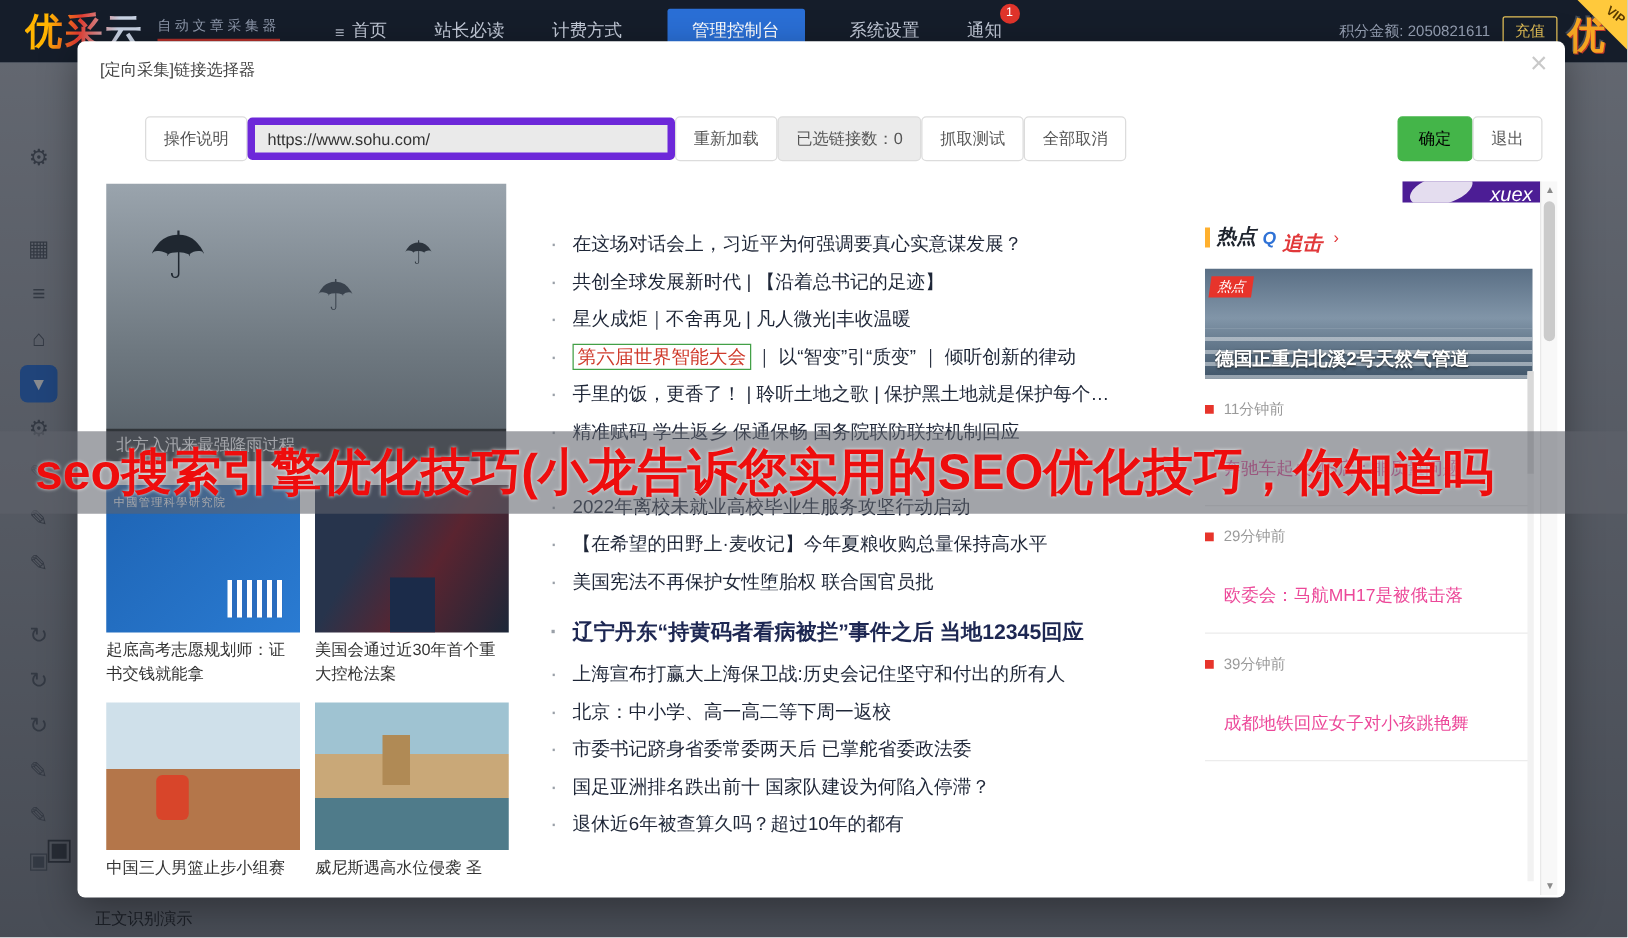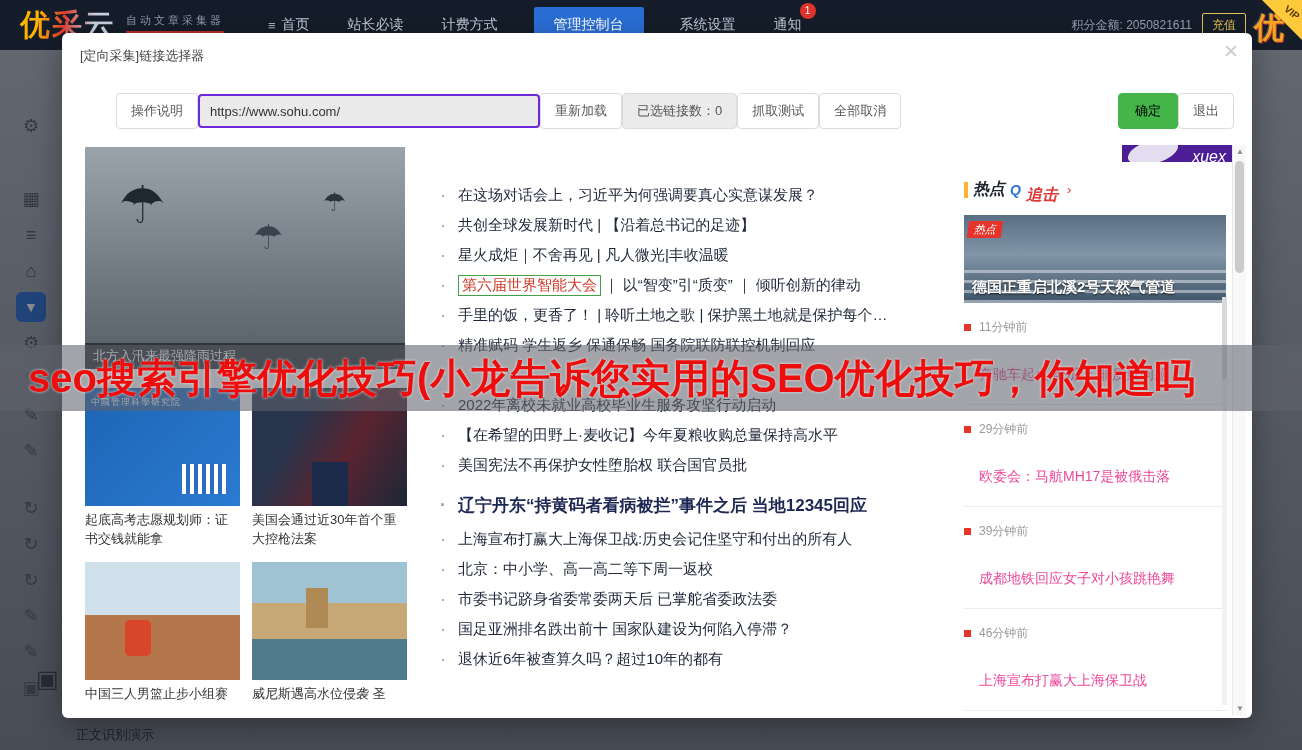--- a/index.html
+++ b/index.html
@@ -36,21 +36,21 @@
   .dim { position:absolute; top:50px; left:0; right:0; bottom:0; background:rgba(18,22,30,0.5); z-index:3; }
 
   
   .modal { position:absolute; left:62px; top:33px; width:1190px; height:685px; background:#fff; border-radius:6px; box-shadow:0 8px 30px rgba(0,0,0,.35); z-index:10; }
   .modal-title { position:absolute; left:18px; top:14px; font-size:13px; color:#454545; }
   .modal-close { position:absolute; right:14px; top:6px; font-size:24px; color:#c9c9c9; cursor:pointer; line-height:1; }
   .toolbar { position:absolute; left:18px; right:18px; top:58px; height:40px; display:flex; align-items:center; gap:0;padding-left:36px; }
   .btn { height:36px; padding:0 14px; border:1px solid #dcdcdc; border-radius:4px; background:#fff; font-size:13px; color:#555; cursor:pointer; white-space:nowrap; }
   .btn.count { background:#ebebeb; color:#555; cursor:default; }
   .btn.confirm { background:#44b549; border-color:#44b549; color:#000000; margin-left:auto; padding:0 16px; }
-  .url-input { width:342px; height:34px; background:#eaeaea; border:2px solid #6d28d9; border-radius:4px; padding:0 10px; font-size:13px; color:#333; }
+  .url-input { width:342px; height:34px; background:#eaeaea; border:6px solid #6d28d9; border-radius:4px; padding:0 10px; font-size:13px; color:#333; }
 
   
   .content { position:absolute; left:14px; top:112px; width:1170px; height:571px; background:#fff; overflow:hidden; }
   .ad-banner { position:absolute; left:1046px; top:0; width:110px; height:17px; background:#4c1d95; color:#fff; font-size:16px; font-style:italic; text-align:right; padding:3px 6px 12px 0; overflow:hidden; }
   .ad-banner::before { content:""; position:absolute; left:8px; top:-6px; width:46px; height:26px; background:rgba(255,255,255,.85); transform:skewX(-30deg) rotate(-6deg); border-radius:50%; }
 
   .photo { position:absolute; left:9px; top:2px; width:320px; height:222px; background:linear-gradient(180deg,#9aa4ad,#6e7880 60%,#555e66); overflow:hidden; }
   .umb1 { position:absolute; left:34px; top:28px; font-size:52px; color:#1f2730; }
   .umb2 { position:absolute; left:168px; top:70px; font-size:34px; color:#39424d; }
   .umb3 { position:absolute; left:238px; top:40px; font-size:26px; color:#2c343d; }
@@ -387,27 +387,20 @@
             </div>
 
             <div class="hot-item">
               <div class="hot-time">
                 <span class="hot-sq"></span>
                 <span class="hot-when">39分钟前</span>
               </div>
               <div class="hot-title">成都地铁回应女子对小孩跳艳舞</div>
             </div>
 
-            <div class="hot-item">
-              <div class="hot-time">
-                <span class="hot-sq"></span>
-                <span class="hot-when">46分钟前</span>
-              </div>
-              <div class="hot-title">上海宣布打赢大上海保卫战</div>
-            </div>
           </div>
       </div>
 
       <div class="innerbar">
         <div class="ithumb"></div>
       </div>
       <div class="scrollbar">
         <div class="sb-arrow">▲</div>
         <div class="sb-thumb"></div>
         <div class="sb-arrow down">▼</div>

